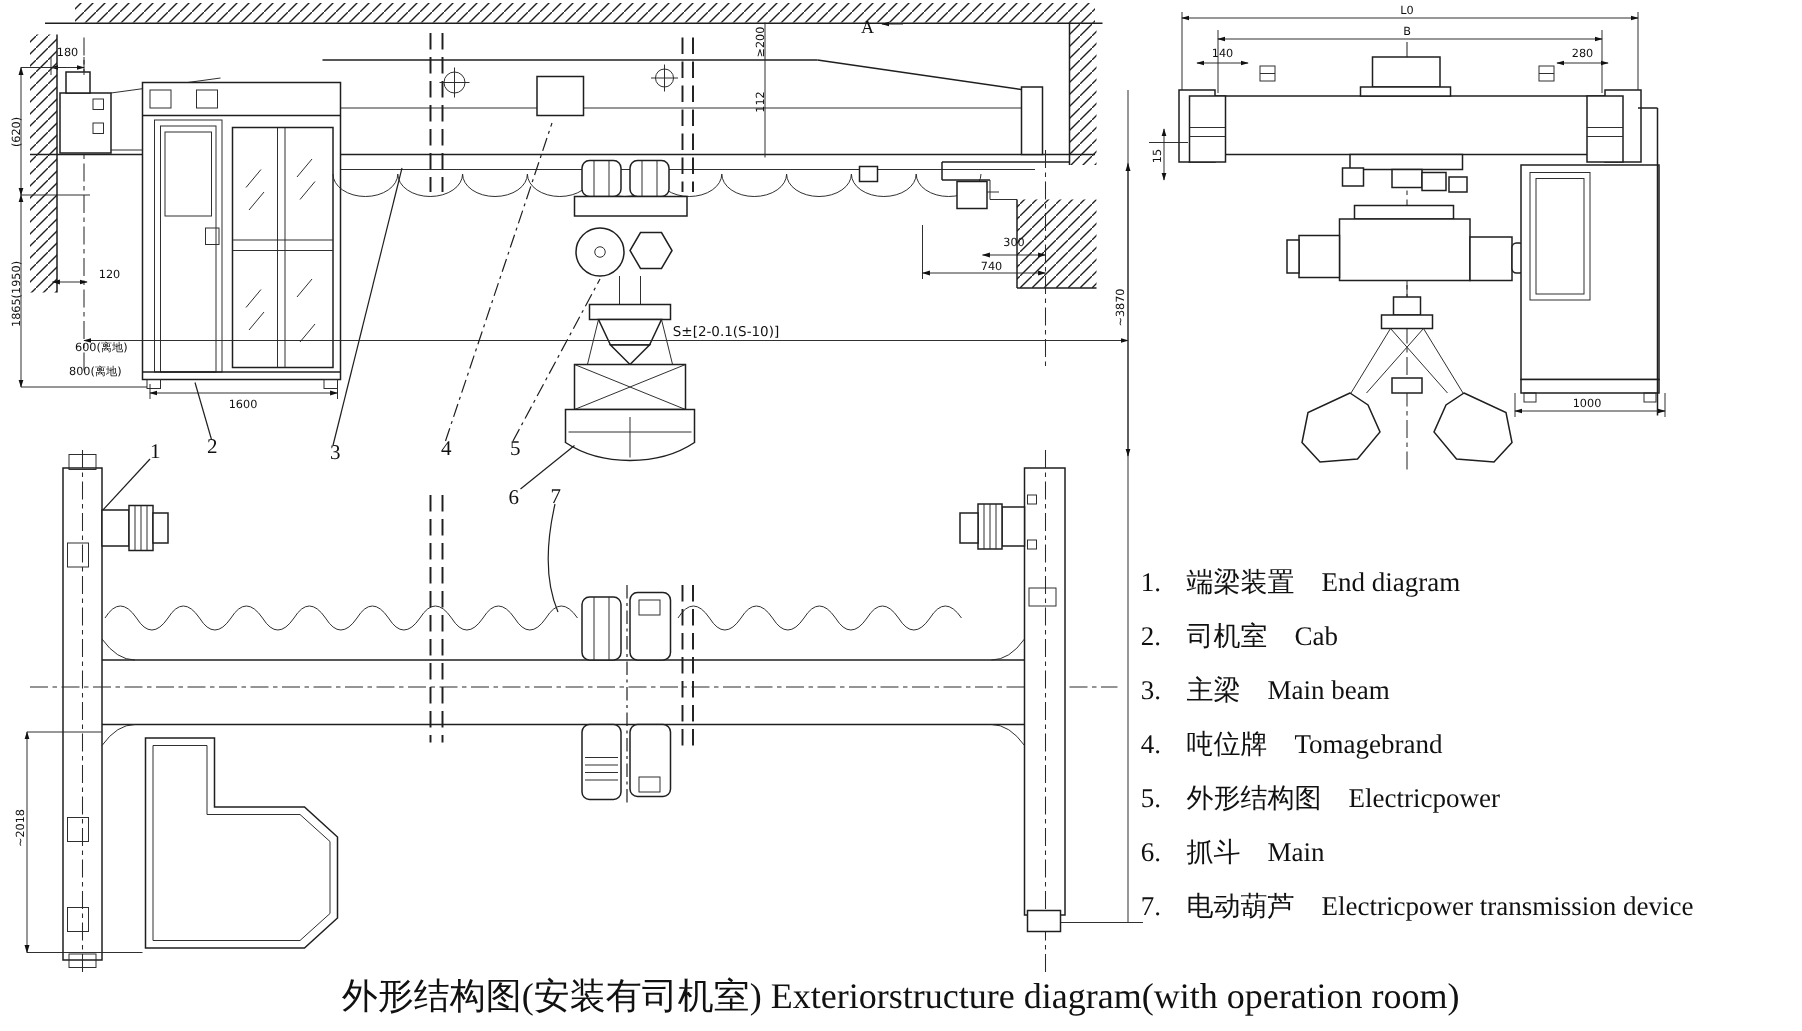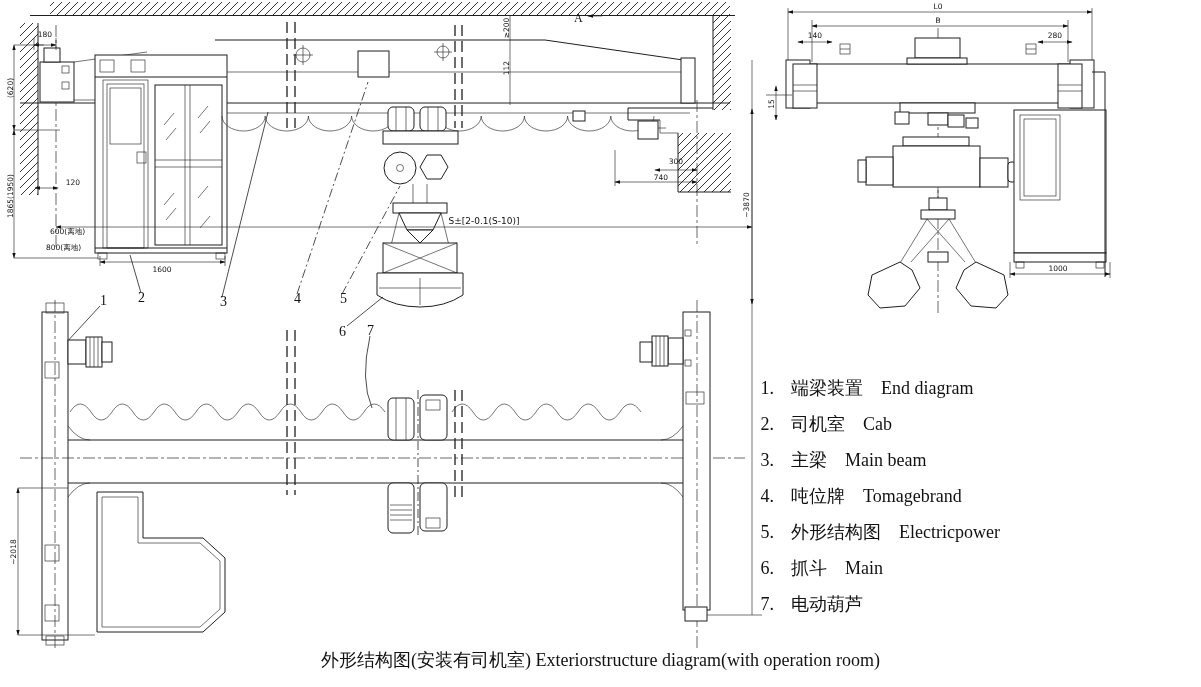--- a/index.html
+++ b/index.html
@@ -17,21 +17,21 @@
   .dim {font-family:"DejaVu Sans",sans-serif;font-size:9px;fill:#111;}
   .dims{font-family:"DejaVu Sans",sans-serif;font-size:7.5px;fill:#111;}
   .sec {font-family:"Liberation Serif",serif;font-size:12px;fill:#111;}
   .co  {font-family:"Liberation Serif",serif;font-size:14px;fill:#111;}
   
   #legend{position:absolute;left:742px;top:376px;width:459px;}
   .leg-item{display:flex;align-items:baseline;height:36px;font-size:18px;}
   .leg-num{width:32px;text-align:right;margin-right:17px;}
   .leg-zh{margin-right:18px;}
   #caption{position:absolute;left:0;top:648px;width:1201px;text-align:center;
-           font-size:18px;}
+           font-size:24px;}
 </style>
 </head>
 <body>
 
 <svg id="drawing" width="1201" height="648" viewBox="0 0 1201 648">
   <defs>
     <pattern id="h" patternUnits="userSpaceOnUse" width="8" height="8">
       <path d="M-1,9 L9,-1" stroke="#1f1f1f" stroke-width=".9"></path>
     </pattern>
     <marker id="ar" viewBox="0 0 10 10" refX="9" refY="5" markerWidth="8.5" markerHeight="8.5" orient="auto-start-reverse">
@@ -404,16 +404,17 @@
     <span class="leg-en">Electricpower</span>
   </div>
   <div class="leg-item">
     <span class="leg-num">6.</span>
     <span class="leg-zh">抓斗</span>
     <span class="leg-en">Main</span>
   </div>
   <div class="leg-item">
     <span class="leg-num">7.</span>
     <span class="leg-zh">电动葫芦</span>
+    <span class="leg-en">Electricpower transmission device</span>
   </div>
 </div>
 
 <div id="caption">外形结构图(安装有司机室) Exteriorstructure diagram(with operation room)</div>
 
 </body></html>

